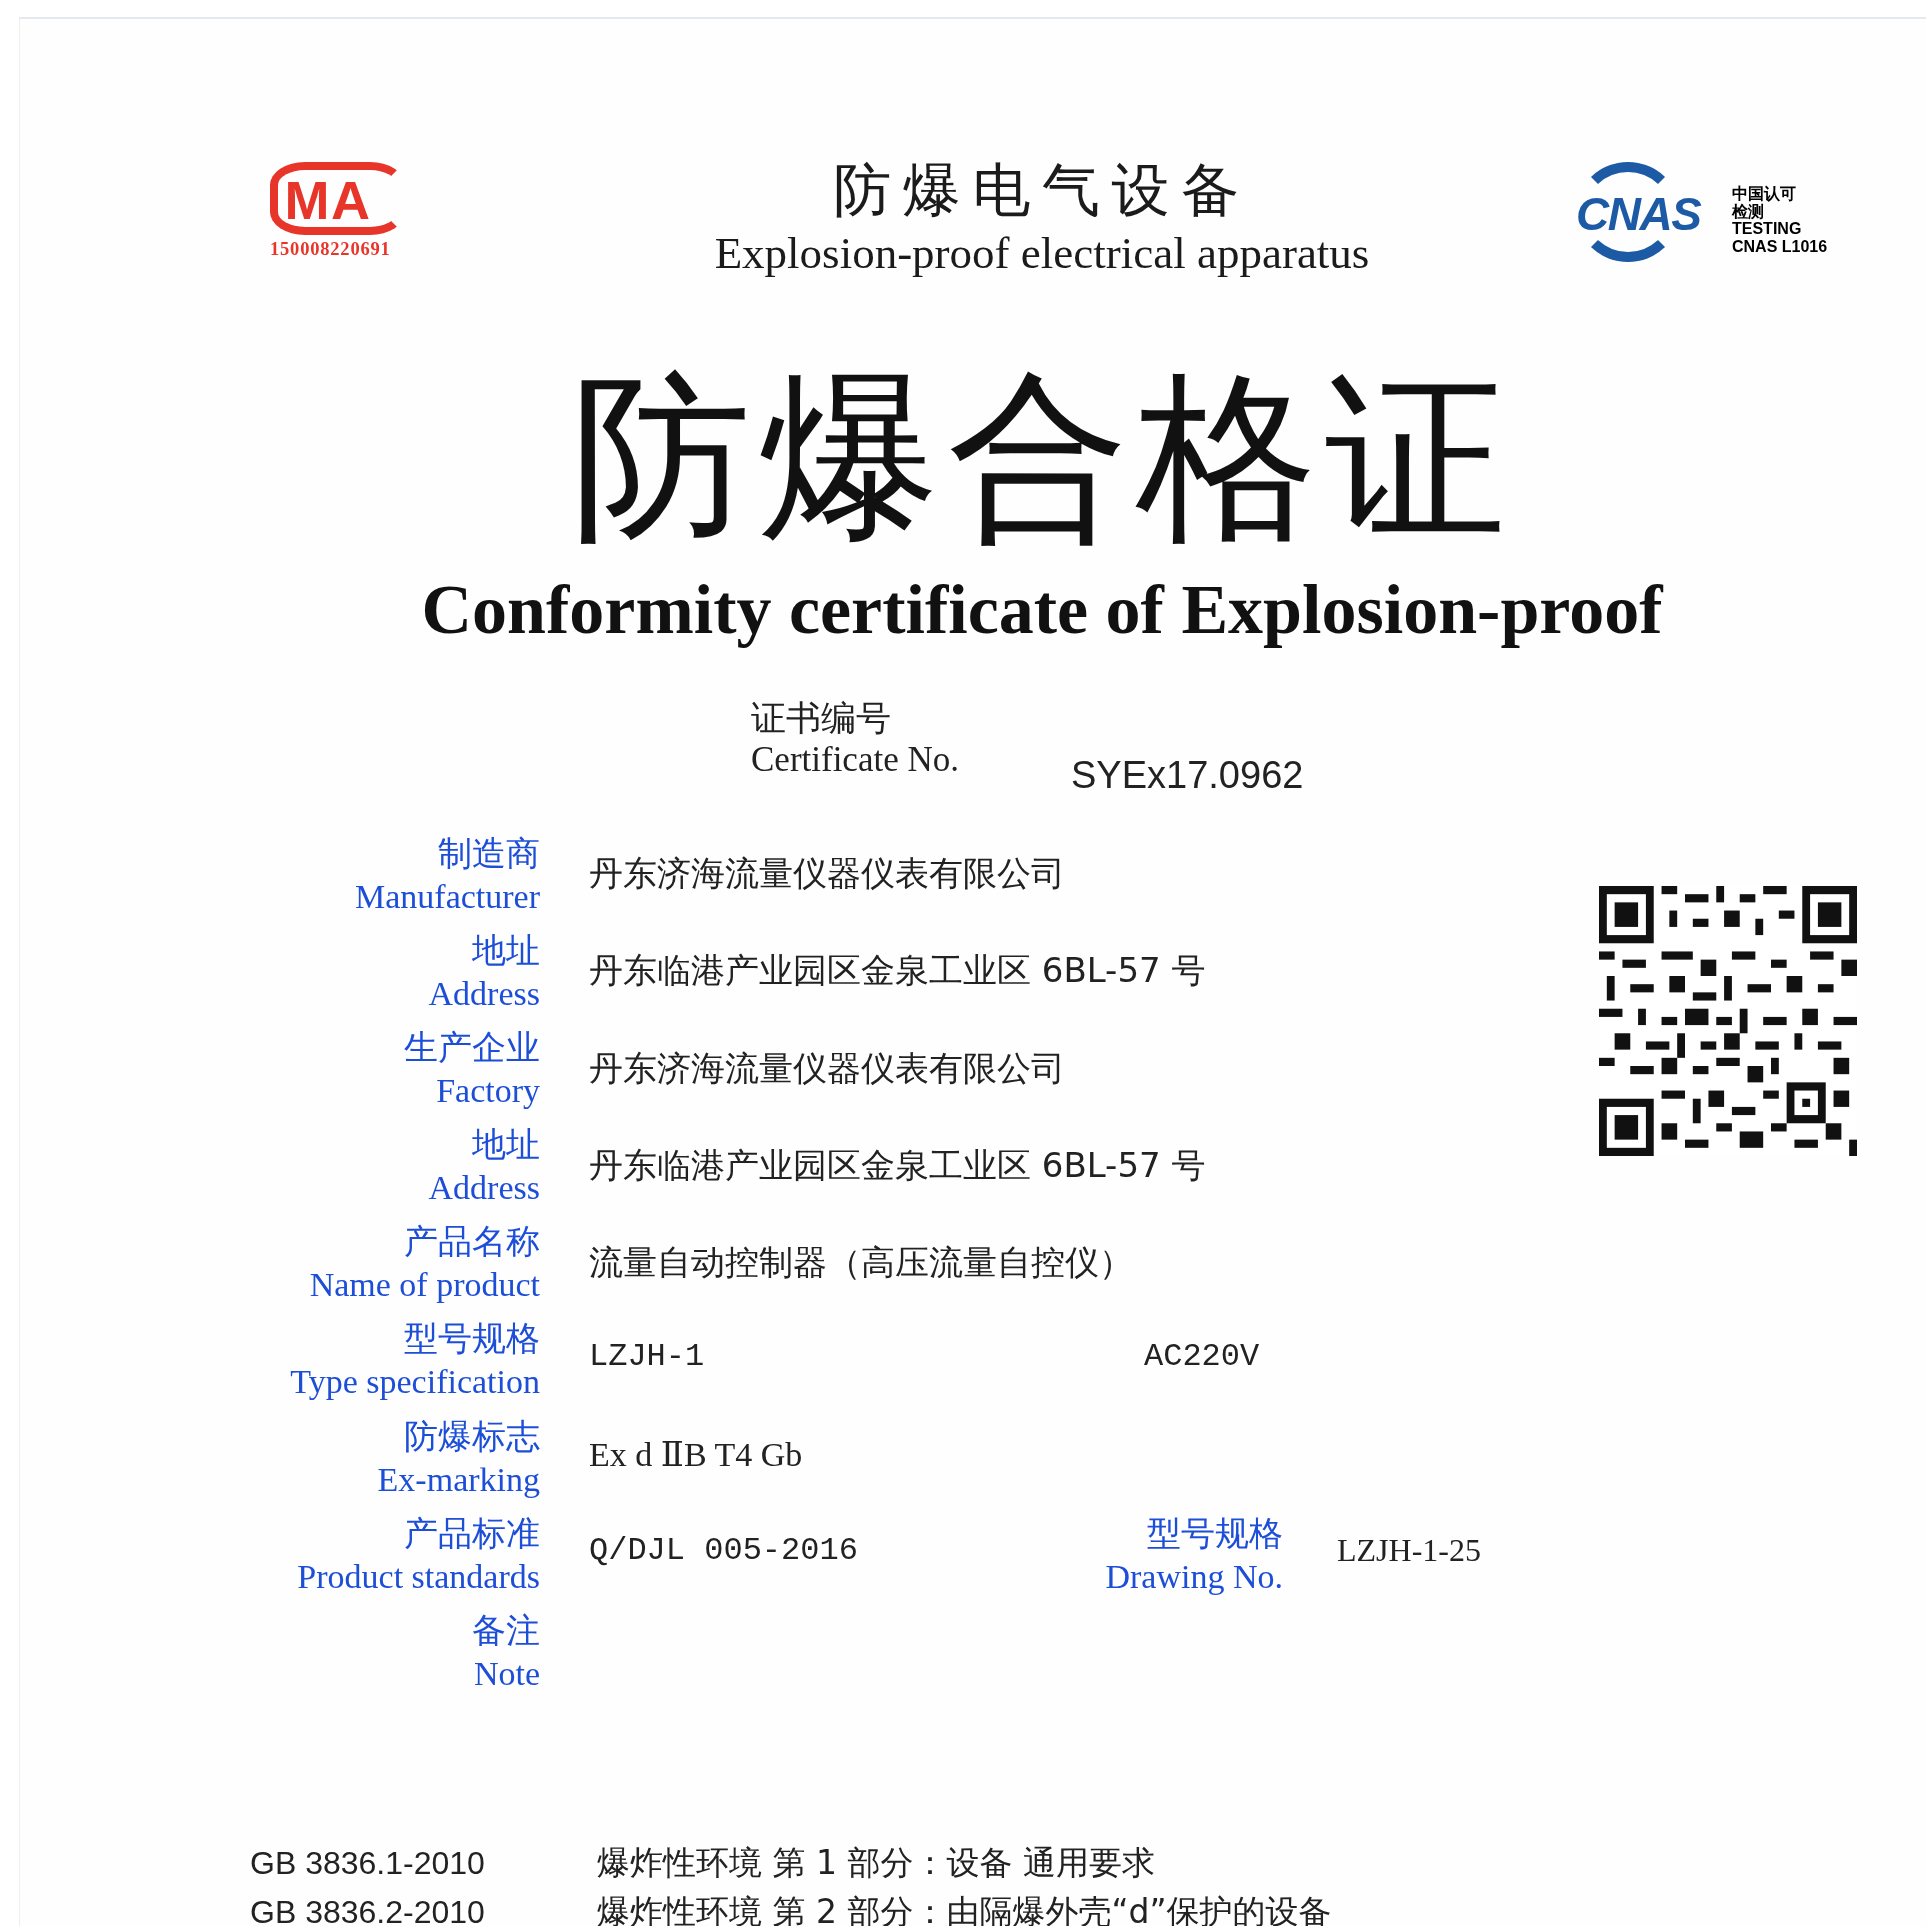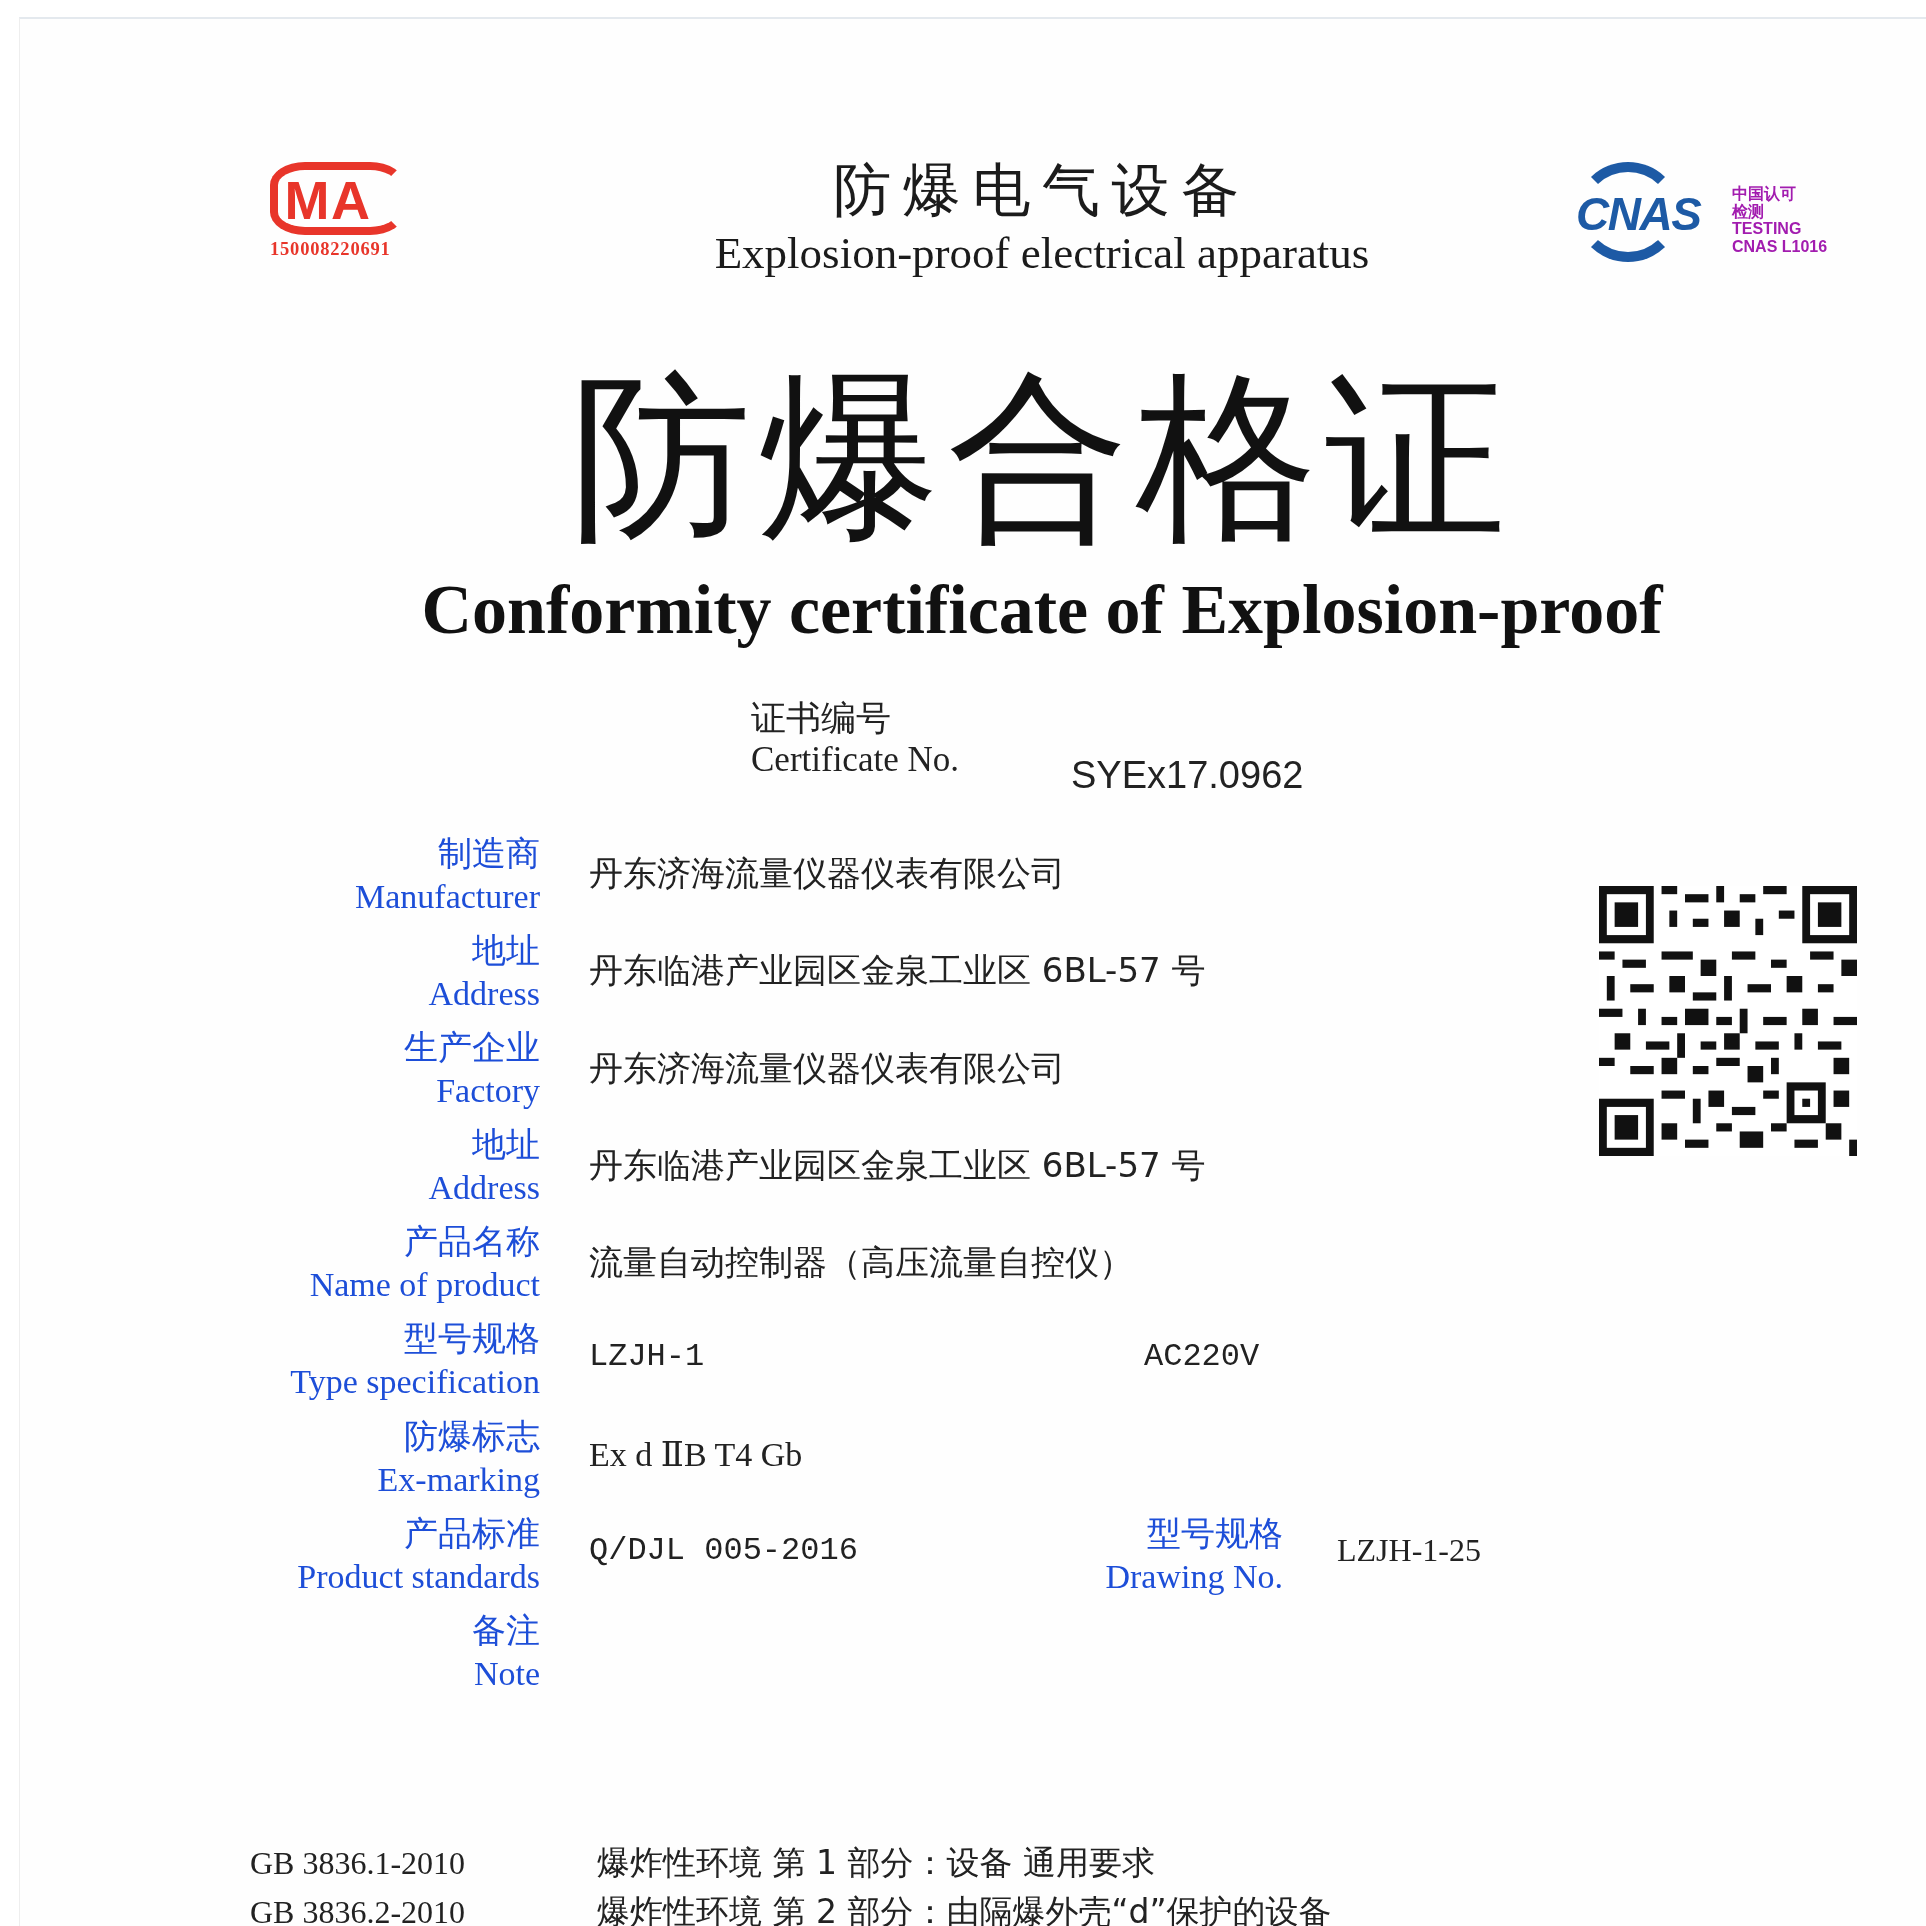--- a/index.html
+++ b/index.html
@@ -19,41 +19,41 @@
               font-size:54px; line-height:54px; color:#e8352a; letter-spacing:1.5px; }
   .cma-num { position:absolute; left:0; top:77px; font-family:"Liberation Serif",serif; font-weight:bold;
              font-size:18.5px; color:#e8352a; letter-spacing:0.8px; }
 
   .cnas { left:1576px; top:158px; width:308px; height:108px; }
   .cnas-ring { position:absolute; left:0; top:3.9px; width:104px; height:100px; border-radius:50%;
                border:10px solid #1d5aa5; box-sizing:border-box; border-left-color:transparent; border-right-color:transparent; }
   .cnas-word { position:absolute; left:0; top:29px; font-family:"Liberation Sans",sans-serif; font-weight:bold;
                font-style:italic; font-size:46px; color:#1d5aa5; letter-spacing:-1.5px; }
   .cnas-side { position:absolute; left:156px; top:27px; font-family:"Liberation Sans",sans-serif; font-weight:bold;
-               color:#a21caf; font-size:16px; line-height:17.7px; }
+               color:#000000; font-size:16px; line-height:17.7px; }
 
   
   .hdr-cn { left:0; width:2084px; top:152px; text-align:center; font-size:58px; letter-spacing:11.6px; color:#1b1b1b; }
   .hdr-en { left:0; width:2084px; top:227px; text-align:center; font-size:45px; color:#1b1b1b; }
   .title-cn { left:0; width:2084px; top:358px; text-align:center; font-size:181px; line-height:200px; color:#111; letter-spacing:7.7px; }
   .title-en { left:0; width:2084px; top:570px; text-align:center; font-size:70px; font-weight:bold; color:#111; }
 
   .cert-label { left:751px; top:697px; width:270px; font-size:35px; line-height:42px; color:#222; }
   .cert-value { left:1071px; top:720px; font-size:38px; color:#222; }
 
   
   .field-label { position:absolute; left:270px; width:270px; text-align:right; font-size:34px; line-height:43px; color:#1d4ed8; }
   .field-value { position:absolute; left:589px; font-size:34px; color:#222; }
   .field-value.alt { font-family:"Liberation Mono","DejaVu Sans Mono",monospace; font-size:32px; }
 
   .qr { left:1599px; top:886px; width:258px; height:270px; }
 
   .statement { left:250px; top:1703px; width:1606px; font-size:33px; line-height:41px; color:#222; text-align:justify; }
   .std-row { position:absolute; left:250px; font-size:33px; color:#222; }
-  .std-code { display:inline-block; width:347px; font-family:Liberation Serif, serif; font-size:32px; }
+  .std-code { display:inline-block; width:347px; font-family:Liberation Sans, sans-serif; font-size:32px; }
 </style>
 </head>
 <body>
 
 <div class="page"></div>
 
 <div class="abs cma">
   <div class="cma-frame"></div>
   <div class="cma-text">MA</div>
   <div class="cma-num">150008220691</div>

